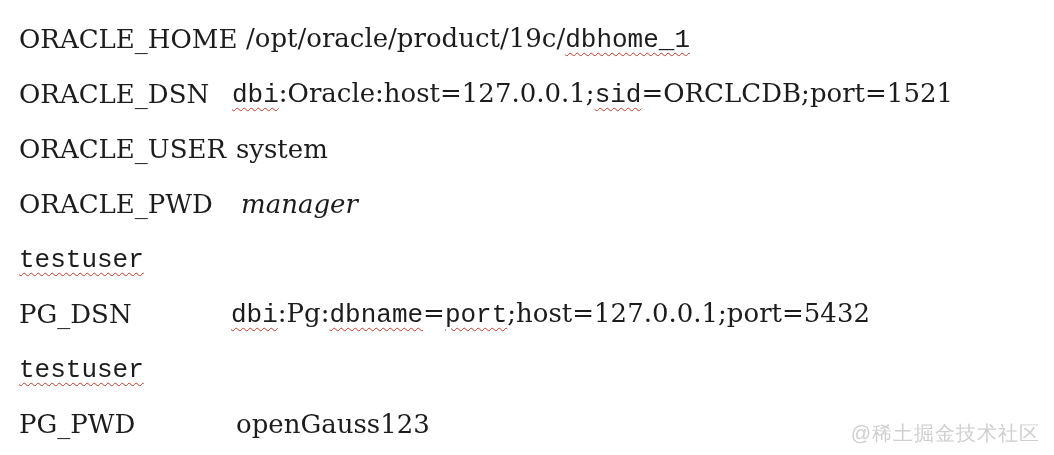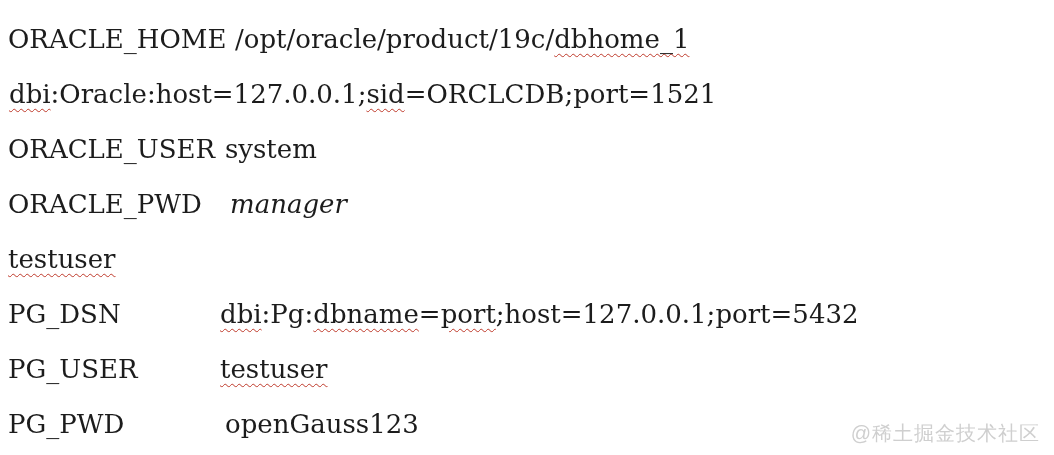--- a/index.html
+++ b/index.html
@@ -10,59 +10,61 @@
   }
   *{box-sizing:border-box;}
   html,body{margin:0;padding:0;}
   body{
     width:1054px;height:455px;position:relative;overflow:hidden;
     background:var(--bg);
     font-family:"DejaVu Serif","Liberation Serif",serif;
     color:var(--fg);
   }
   .content{
-    position:absolute;top:11px;left:8px;right:0;
+    position:absolute;top:11px;left:19px;right:0;
   }
   .row{
     height:55px;display:flex;align-items:center;
     font-size:26px;white-space:pre;
   }
   .key{
     flex:0 0 212px;width:212px;
   }
   .val{padding-left:0;}
   .row:nth-child(1) .val{padding-left:15px;}
   .row:nth-child(2) .val{padding-left:1px;}
   .row:nth-child(3) .val{padding-left:5px;}
   .row:nth-child(4) .val{padding-left:10px;font-style:italic;}
   .row:nth-child(8) .val{padding-left:5px;}
   .sq{
     text-decoration-line:underline;
     text-decoration-style:wavy;
     text-decoration-color:var(--sq);
     text-decoration-thickness:1px;
     text-underline-offset:5px;
+    font-family:Liberation Mono, monospace;
   }
   .watermark{
     position:absolute;right:14px;bottom:8px;
     font-family:"Liberation Sans","DejaVu Sans",sans-serif;
     font-size:20px;color:var(--wm);letter-spacing:1px;
   }
 </style>
 </head>
 <body>
 
 <div class="content">
 
   <div class="row">
     <span class="key">ORACLE_HOME</span>
     <span class="val"><span>/opt/oracle/product/19c/</span><span class="sq">dbhome_1</span></span>
   </div>
 
   <div class="row">
+    <span class="key">ORACLE_DSN</span>
     <span class="val"><span class="sq">dbi</span><span>:Oracle:host=127.0.0.1;</span><span class="sq">sid</span><span>=ORCLCDB;port=1521</span></span>
   </div>
 
   <div class="row">
     <span class="key">ORACLE_USER</span>
     <span class="val"><span>system</span></span>
   </div>
 
   <div class="row">
     <span class="key">ORACLE_PWD</span>
@@ -72,21 +74,20 @@
   <div class="row">
     <span class="val"><span class="sq">testuser</span></span>
   </div>
 
   <div class="row">
     <span class="key">PG_DSN</span>
     <span class="val"><span class="sq">dbi</span><span>:Pg:</span><span class="sq">dbname</span><span>=</span><span class="sq">port</span><span>;host=127.0.0.1;port=5432</span></span>
   </div>
 
   <div class="row">
-    <span class="key">PG_USER</span>
     <span class="val"><span class="sq">testuser</span></span>
   </div>
 
   <div class="row">
     <span class="key">PG_PWD</span>
     <span class="val"><span>openGauss123</span></span>
   </div>
 
 </div>
 

